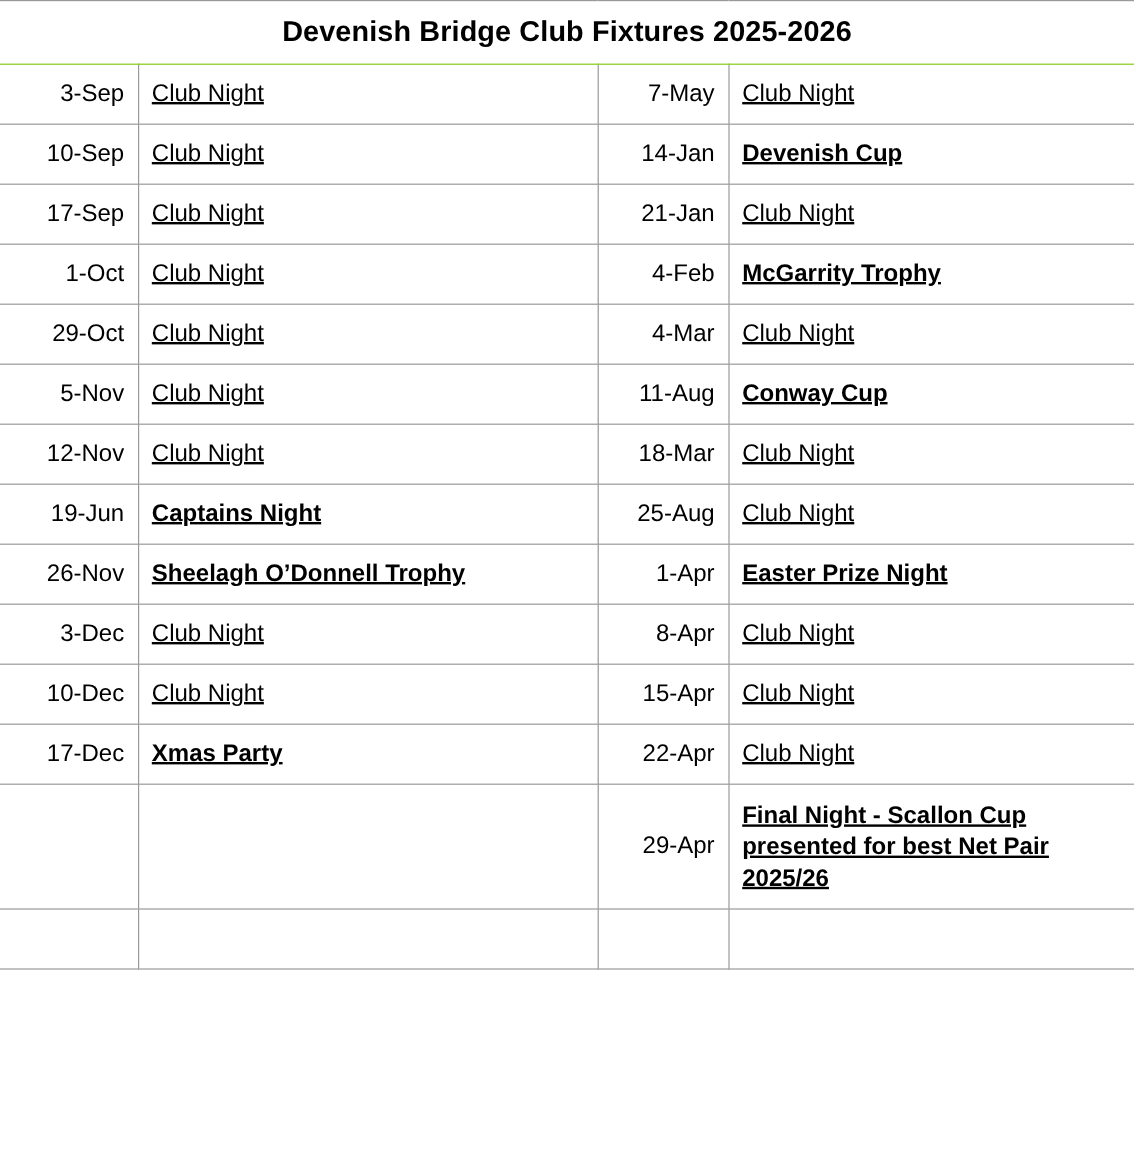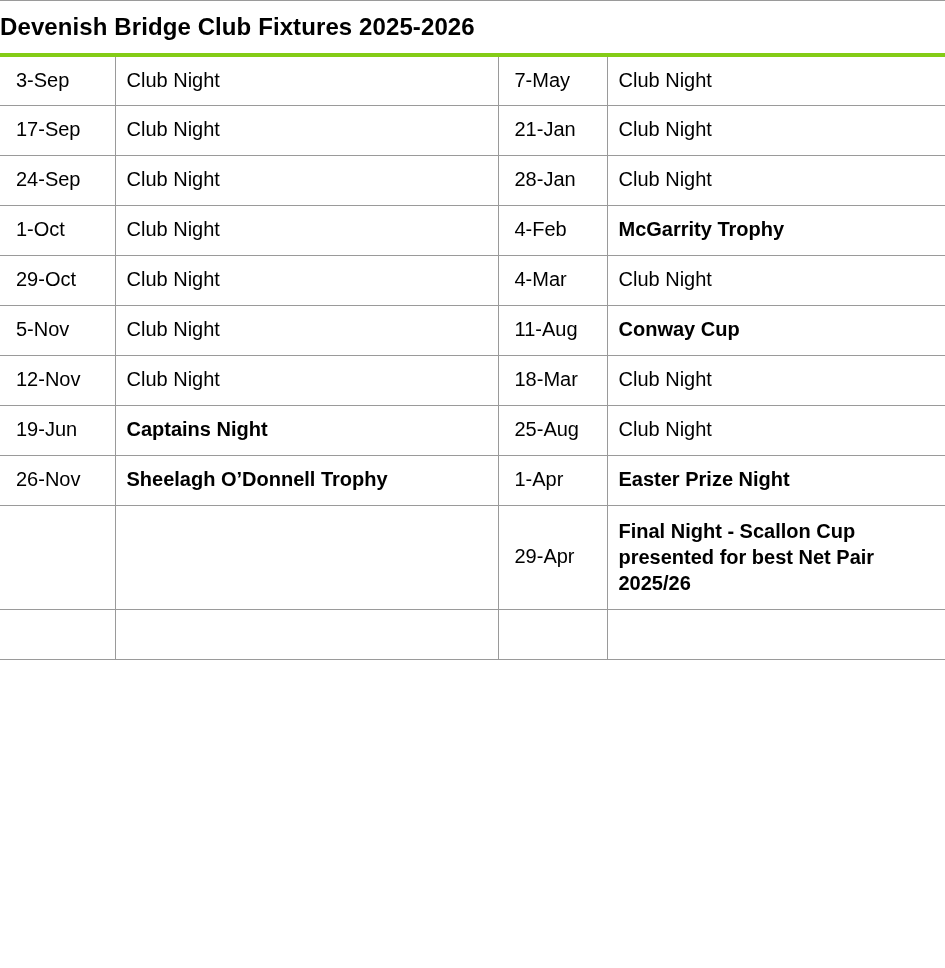--- a/index.html
+++ b/index.html
@@ -32,23 +32,24 @@
   }
 
   
   col.c-date-left  { width: 115px; }
   col.c-event-left { width: 383px; }
   col.c-date-right { width: 109px; }
   col.c-event-right{ width: 338px; }
 
   
   tr.title-row td {
-    border-bottom: 4px solid #84cc16;
+    border-bottom: 1px solid #84cc16;
     height: 52px;
     padding: 0;
+    text-align: center;
     vertical-align: middle;
   }
   .title-text {
     font-size: 24px;
     font-weight: bold;
     letter-spacing: 0.1px;
     line-height: 1.1;
     color: #000;
   }
 
@@ -57,28 +58,29 @@
     border-bottom: 1px solid #9a9a9a;
     border-right: 1px solid #9a9a9a;
     height: 50px;
     padding: 0 10px;
     vertical-align: middle;
     font-size: 20px;
     line-height: 1.28;
     box-sizing: border-box;
   }
   tr.fixture-row > td.cell-date {
-    text-align: left;
+    text-align: right;
     padding-right: 11px;
-    padding-left: 16px;
+    padding-left: 4px;
     white-space: nowrap;
   }
   tr.fixture-row > td.cell-event {
     text-align: left;
     padding-left: 11px;
+    text-decoration: underline;
   }
   tr.fixture-row > td.cell-event-last {
     border-right: none;
   }
   tr.fixture-row > td.cell-date-left {
     border-left: none;
   }
 
   td.highlight {
     font-weight: bold;
@@ -120,29 +122,29 @@
         </td>
       </tr>
 
     <tr class="fixture-row">
           <td class="cell-date cell-date-left">3-Sep</td>
           <td class="cell-event">Club Night</td>
           <td class="cell-date">7-May</td>
           <td class="cell-event cell-event-last">Club Night</td>
         </tr>
         <tr class="fixture-row">
+          <td class="cell-date cell-date-left">10-Sep</td>
+          <td class="cell-event">Club Night</td>
+          <td class="cell-date">14-Jan</td>
+          <td class="cell-event cell-event-last highlight">Devenish Cup</td>
+        </tr>
+        <tr class="fixture-row">
           <td class="cell-date cell-date-left">17-Sep</td>
           <td class="cell-event">Club Night</td>
           <td class="cell-date">21-Jan</td>
-          <td class="cell-event cell-event-last">Club Night</td>
-        </tr>
-        <tr class="fixture-row">
-          <td class="cell-date cell-date-left">24-Sep</td>
-          <td class="cell-event">Club Night</td>
-          <td class="cell-date">28-Jan</td>
           <td class="cell-event cell-event-last">Club Night</td>
         </tr>
         <tr class="fixture-row">
           <td class="cell-date cell-date-left">1-Oct</td>
           <td class="cell-event">Club Night</td>
           <td class="cell-date">4-Feb</td>
           <td class="cell-event cell-event-last highlight">McGarrity Trophy</td>
         </tr>
         <tr class="fixture-row">
           <td class="cell-date cell-date-left">29-Oct</td>
@@ -166,20 +168,38 @@
           <td class="cell-date cell-date-left">19-Jun</td>
           <td class="cell-event highlight">Captains Night</td>
           <td class="cell-date">25-Aug</td>
           <td class="cell-event cell-event-last">Club Night</td>
         </tr>
         <tr class="fixture-row">
           <td class="cell-date cell-date-left">26-Nov</td>
           <td class="cell-event highlight">Sheelagh O’Donnell Trophy</td>
           <td class="cell-date">1-Apr</td>
           <td class="cell-event cell-event-last highlight">Easter Prize Night</td>
+        </tr>
+        <tr class="fixture-row">
+          <td class="cell-date cell-date-left">3-Dec</td>
+          <td class="cell-event">Club Night</td>
+          <td class="cell-date">8-Apr</td>
+          <td class="cell-event cell-event-last">Club Night</td>
+        </tr>
+        <tr class="fixture-row">
+          <td class="cell-date cell-date-left">10-Dec</td>
+          <td class="cell-event">Club Night</td>
+          <td class="cell-date">15-Apr</td>
+          <td class="cell-event cell-event-last">Club Night</td>
+        </tr>
+        <tr class="fixture-row">
+          <td class="cell-date cell-date-left">17-Dec</td>
+          <td class="cell-event highlight">Xmas Party</td>
+          <td class="cell-date">22-Apr</td>
+          <td class="cell-event cell-event-last">Club Night</td>
         </tr>
         <tr class="fixture-row tall">
           <td class="cell-date cell-date-left"></td>
           <td class="cell-event"></td>
           <td class="cell-date">29-Apr</td>
           <td class="cell-event cell-event-last highlight">Final Night - Scallon Cup presented for best Net Pair 2025/26</td>
         </tr>
         <tr class="fixture-row partial">
           <td class="cell-date cell-date-left"></td>
           <td class="cell-event"></td>

